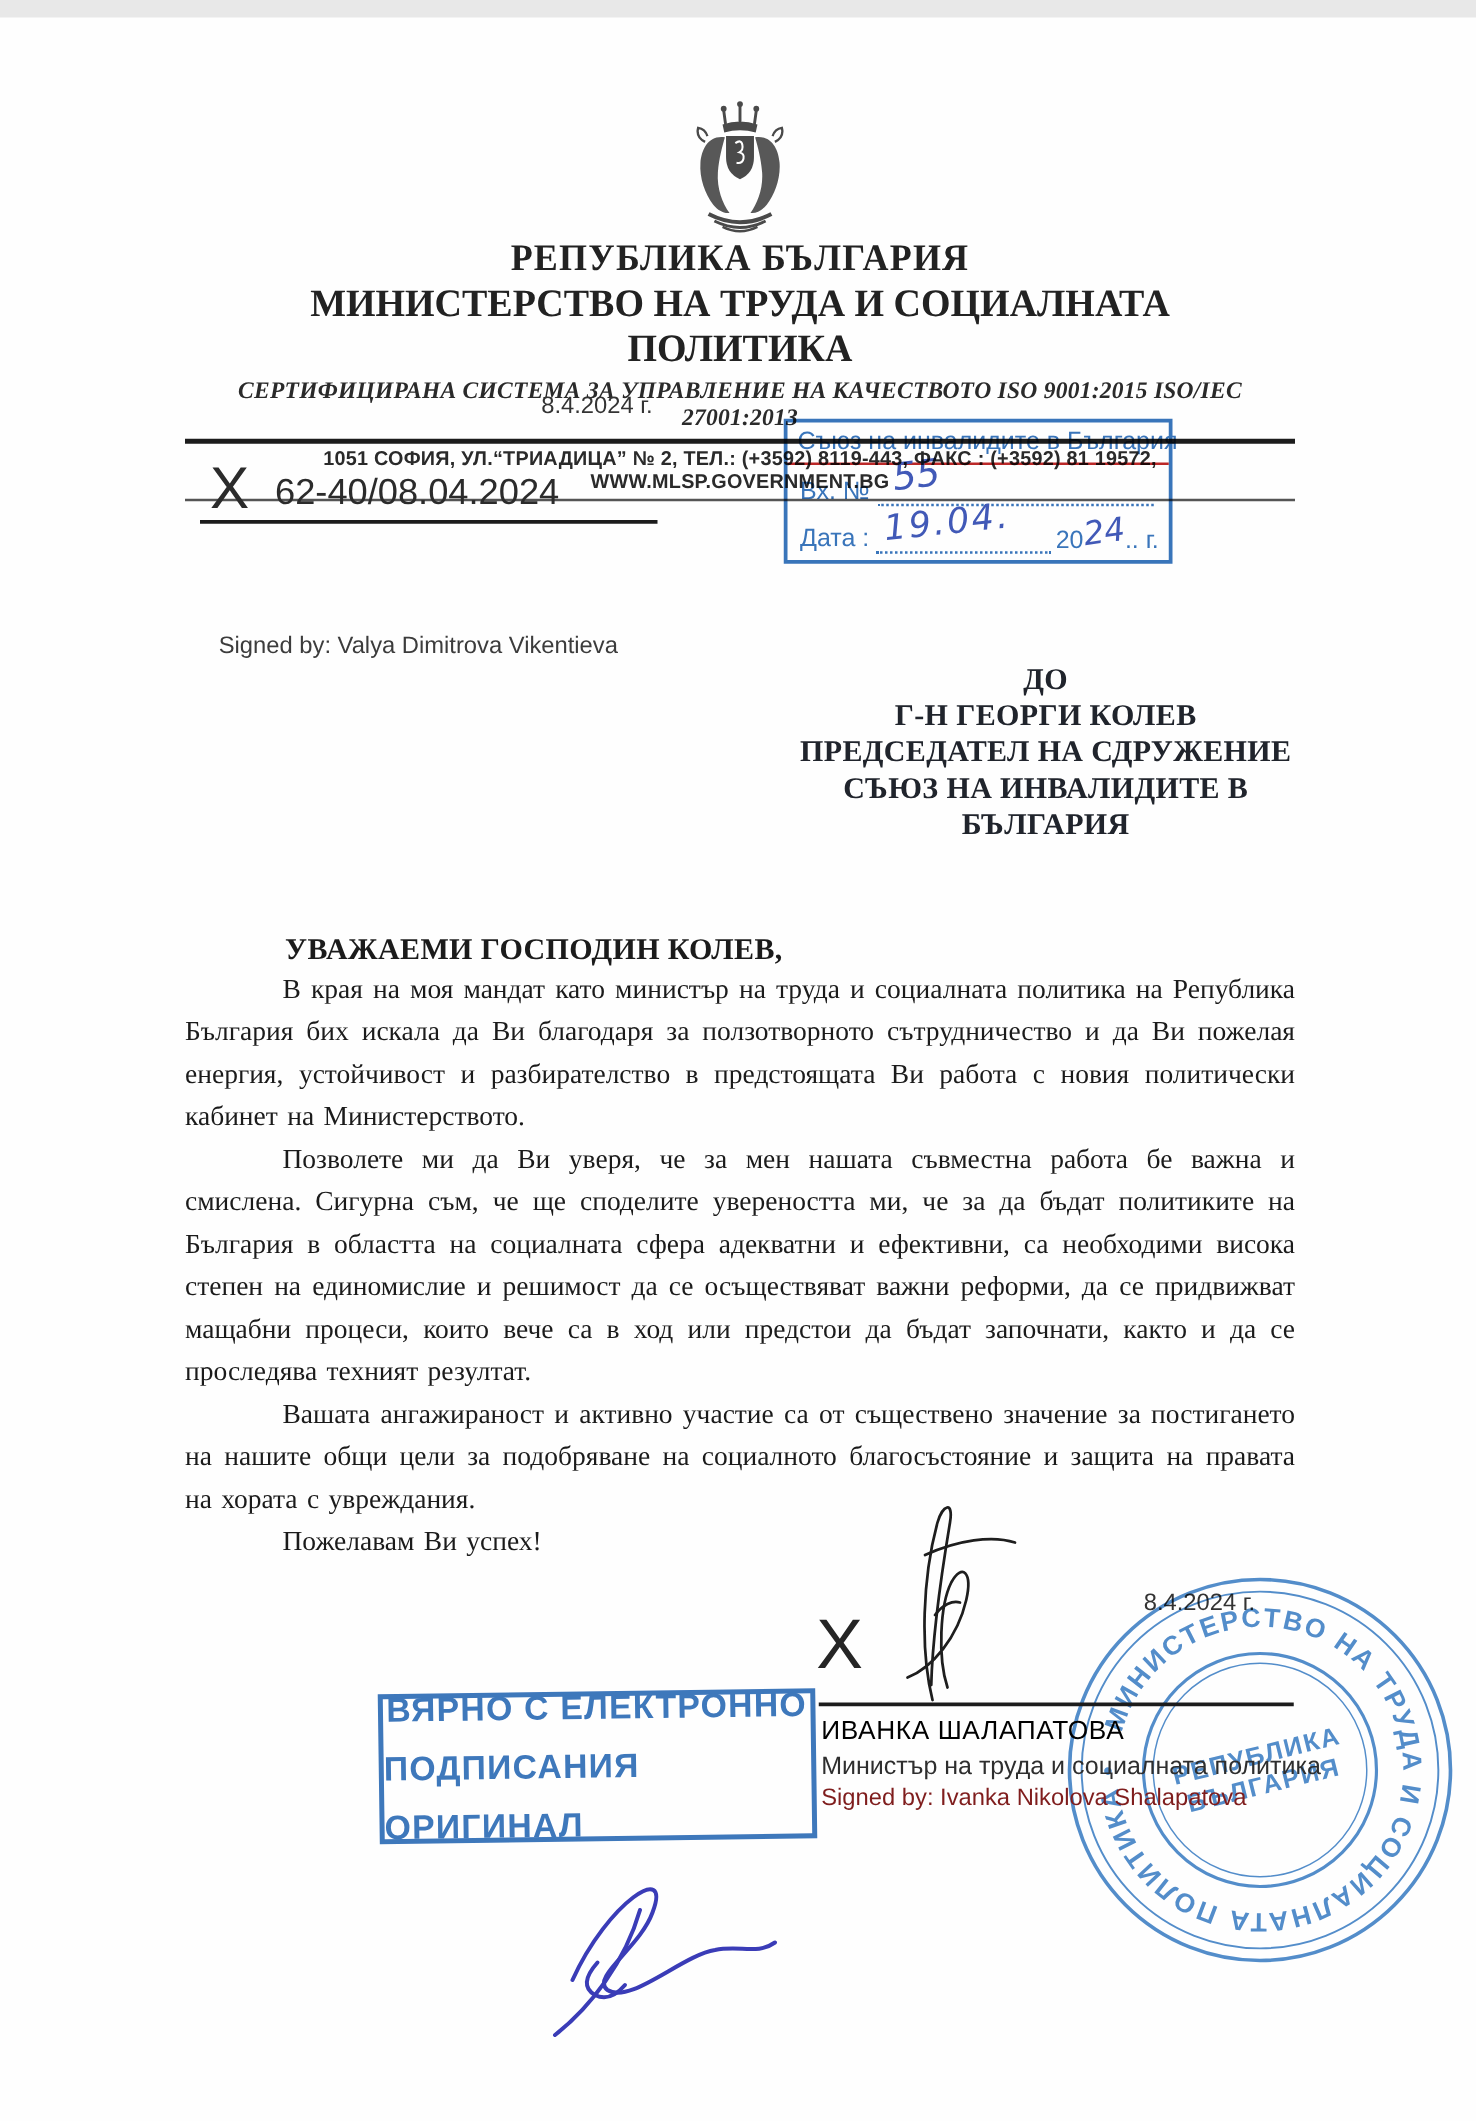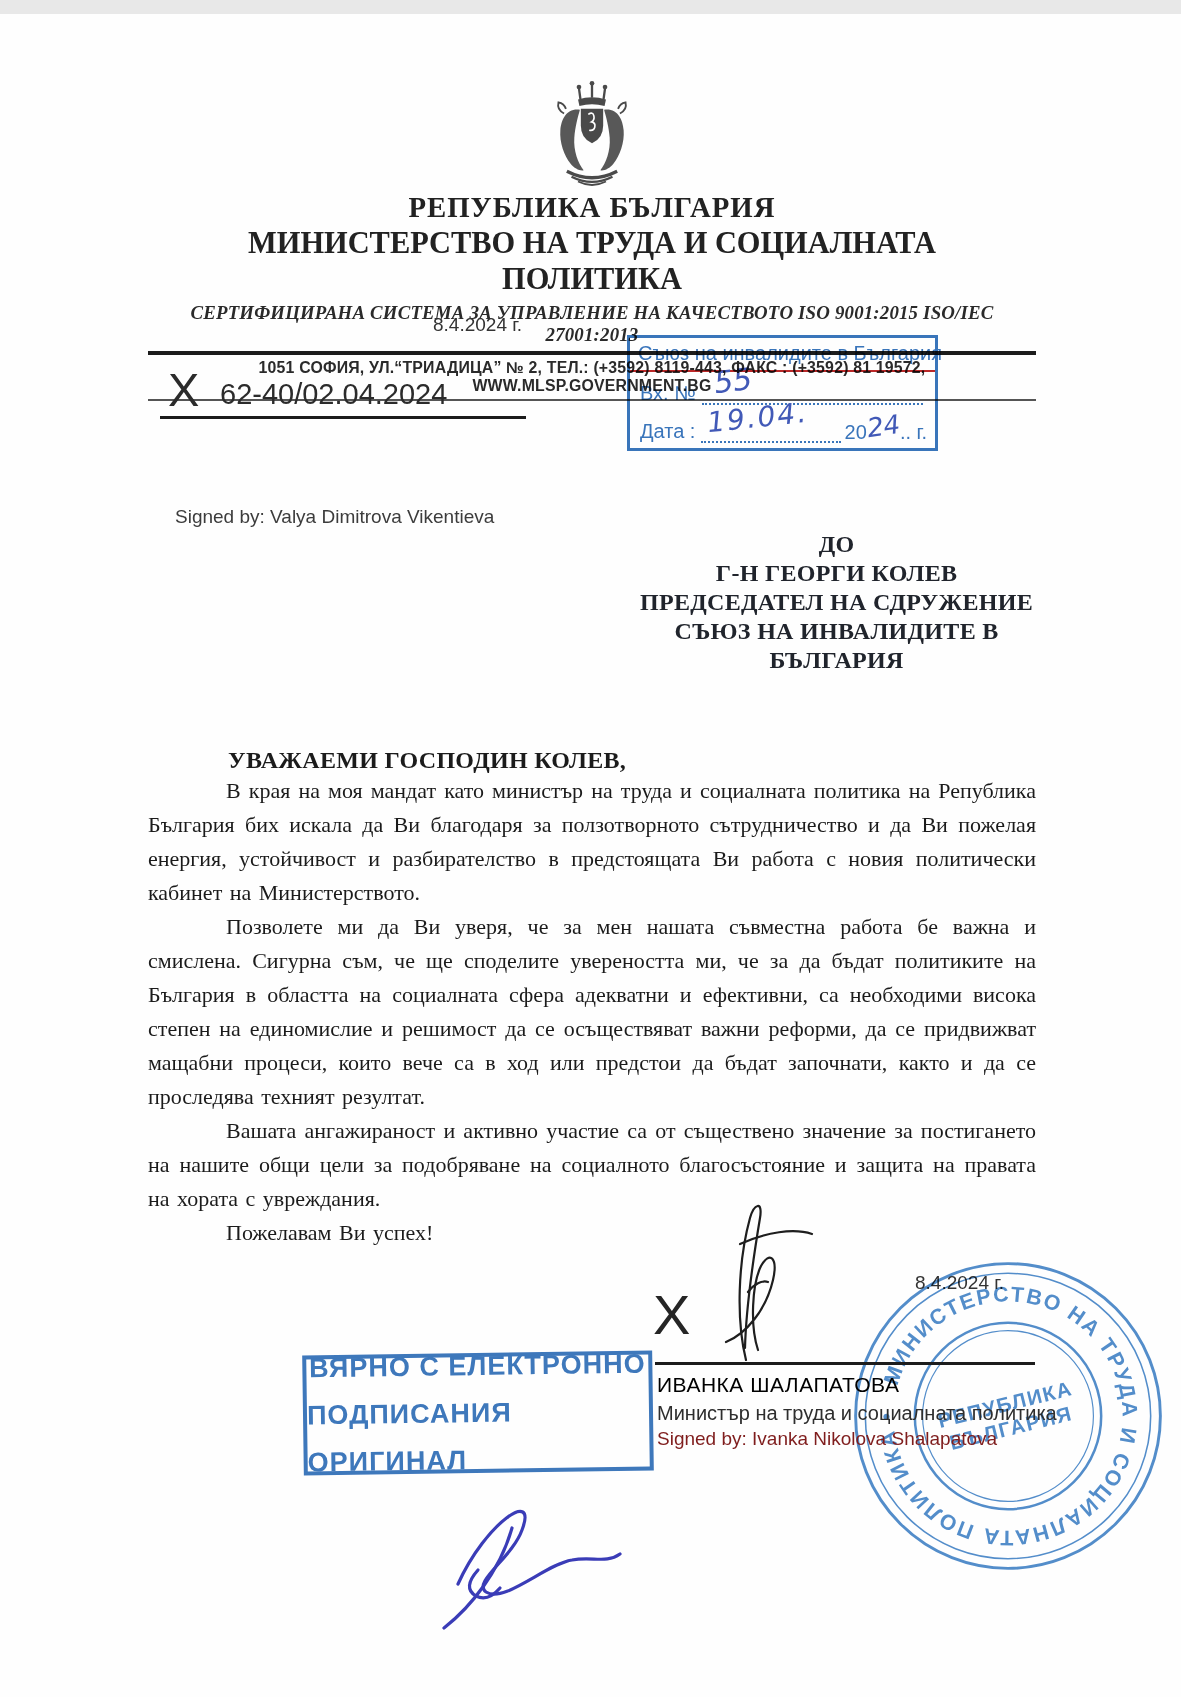--- a/index.html
+++ b/index.html
@@ -127,21 +127,21 @@
     <div class="republic">РЕПУБЛИКА БЪЛГАРИЯ</div>
     <div class="ministry">МИНИСТЕРСТВО НА ТРУДА И СОЦИАЛНАТА ПОЛИТИКА</div>
     <div class="certline">СЕРТИФИЦИРАНА СИСТЕМА ЗА УПРАВЛЕНИЕ НА КАЧЕСТВОТО  ISO 9001:2015   ISO/IEC 27001:2013</div>
     <div class="rule-thick"></div>
     <div class="addressline">1051 СОФИЯ, УЛ.“ТРИАДИЦА” № 2, ТЕЛ.: (+3592) 8119-443, ФАКС : (+3592) 81 19572, WWW.MLSP.GOVERNMENT.BG</div>
     <div class="rule-thin"></div>
   </div>
 
   <div class="abs date-top">8.4.2024 г.</div>
   <div class="abs xmark-top">X</div>
-  <div class="abs refnum">62-40/02.04.2024</div>
+  <div class="abs refnum">62-40/08.04.2024</div>
   <div class="abs refline"></div>
   <div class="abs signedby1">Signed by: Valya Dimitrova Vikentieva</div>
 
   <div class="abs entry-stamp">
     <div class="entry-org">Съюз на инвалидите в България</div>
     <div class="entry-row">
       <span>Вх. №</span>
       <span class="leader">
         <span class="hw hw-no">55</span>
       </span>

